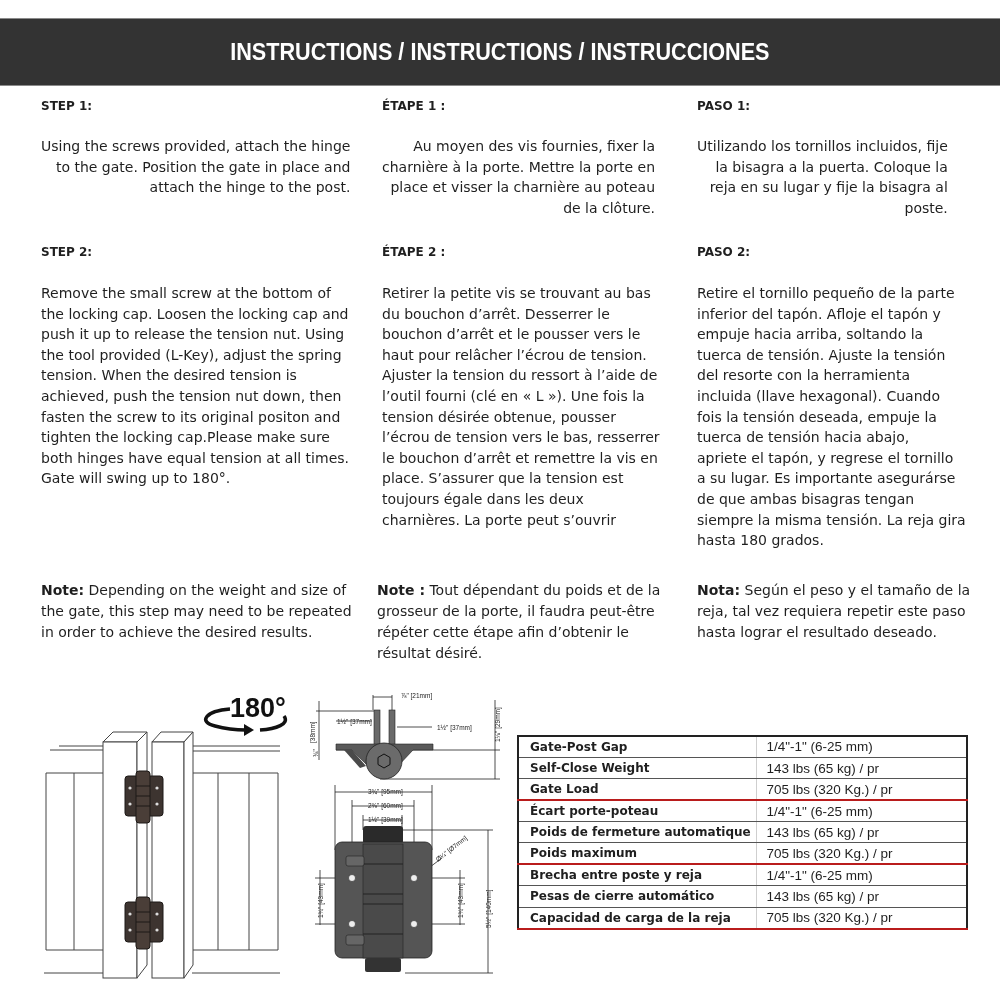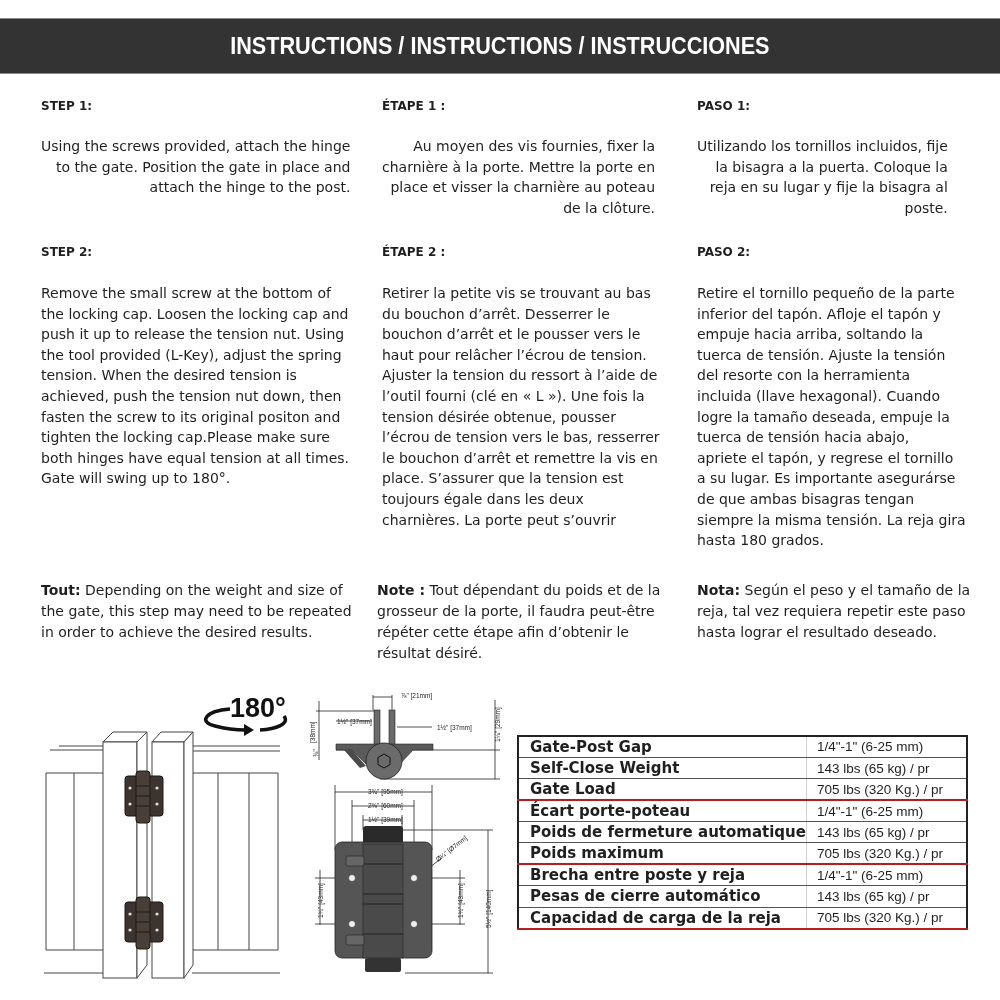--- a/index.html
+++ b/index.html
@@ -1,20 +1,20 @@
 <!DOCTYPE html>
 <html><head>
 <meta charset="utf-8">
 <style>
   * { box-sizing: border-box; margin: 0; padding: 0; }
   html, body { width: 1000px; height: 1000px; background: #ffffff; overflow: hidden; }
   body { font-family: "DejaVu Sans", "Liberation Sans", sans-serif; color: #1f1f1f; position: relative; }
 
   .header-bar {
-    position: absolute; left: 0; top: 18px; width: 1000px; height: 56px;
+    position: absolute; left: 0; top: 18px; width: 1000px; height: 68px;
     background: #333333; border-top: 1px solid #8a8a8a; border-bottom: 1px solid #8a8a8a;
     display: flex; align-items: center; justify-content: center; text-align: right;
   }
   .header-title {
     color: #ffffff; font-family: "Liberation Sans", sans-serif; font-weight: bold;
     font-size: 23px; letter-spacing: 0px; transform: scaleX(0.94);
   }
 
   .col { position: absolute; top: 96px; }
   .col-en { left: 41px; width: 312px; }
@@ -41,21 +41,21 @@
 
   
   .spec-table {
     position: absolute; left: 517px; top: 735px; width: 451px;
     border: 2px solid #222; border-collapse: collapse;
   }
   .spec-table td {
     font-size: 13px; height: 21.4px; padding: 0 0 0 11px;
     border-bottom: 1px solid #555; vertical-align: middle; white-space: nowrap;
   }
-  .spec-table td.label { font-weight: bold; width: 238px; border-right: 1px solid #cfcfcf; font-family: "DejaVu Sans", sans-serif; font-size: 15px; }
+  .spec-table td.label { font-weight: bold; width: 238px; border-right: 1px solid #cfcfcf; font-family: "DejaVu Sans", sans-serif; font-size: 12px; }
   .spec-table td.value { font-family: "Liberation Sans", sans-serif; font-size: 13.5px; padding-left: 10px; }
   .spec-table tr.group-end td { border-bottom: 2px solid #b91c1c; }
 </style>
 </head>
 <body>
 
 <div class="header-bar">
   <div class="header-title">INSTRUCTIONS / INSTRUCTIONS / INSTRUCCIONES</div>
 </div>
 
@@ -73,21 +73,21 @@
       <span>push it up to release the tension nut. Using</span>
       <span>the tool provided (L-Key), adjust the spring</span>
       <span>tension. When the desired tension is</span>
       <span>achieved, push the tension nut down, then</span>
       <span>fasten the screw to its original positon and</span>
       <span>tighten the locking cap.Please make sure</span>
       <span>both hinges have equal tension at all times.</span>
       <span>Gate will swing up to 180°.</span>
     </div>
   <div class="note">
-      <span><b class="note-label">Tout:</b><span style="display: inline;"> Depending on the weight and size of</span></span>
+      <span><b class="note-label">Note:</b><span style="display: inline;"> Depending on the weight and size of</span></span>
       <span>the gate, this step may need to be repeated</span>
       <span>in order to achieve the desired results.</span>
     </div>
 </div>
 
 <div class="col col-fr">
   <div class="step-heading h1">ÉTAPE 1 :</div>
   <div class="step-body b1">
       <span>Au moyen des vis fournies, fixer la</span>
       <span>charnière à la porte. Mettre la porte en</span>
@@ -126,21 +126,21 @@
       <span>poste.</span>
     </div>
   <div class="step-heading h2">PASO 2:</div>
   <div class="step-body b2">
       <span>Retire el tornillo pequeño de la parte</span>
       <span>inferior del tapón. Afloje el tapón y</span>
       <span>empuje hacia arriba, soltando la</span>
       <span>tuerca de tensión. Ajuste la tensión</span>
       <span>del resorte con la herramienta</span>
       <span>incluida (llave hexagonal). Cuando</span>
-      <span>logre la tamaño deseada, empuje la</span>
+      <span>fois la tensión deseada, empuje la</span>
       <span>tuerca de tensión hacia abajo,</span>
       <span>apriete el tapón, y regrese el tornillo</span>
       <span>a su lugar. Es importante asegurárse</span>
       <span>de que ambas bisagras tengan</span>
       <span>siempre la misma tensión. La reja gira</span>
       <span>hasta 180 grados.</span>
     </div>
   <div class="note">
       <span><b class="note-label">Nota:</b><span style="display: inline;"> Según el peso y el tamaño de la</span></span>
       <span>reja, tal vez requiera repetir este paso</span>

